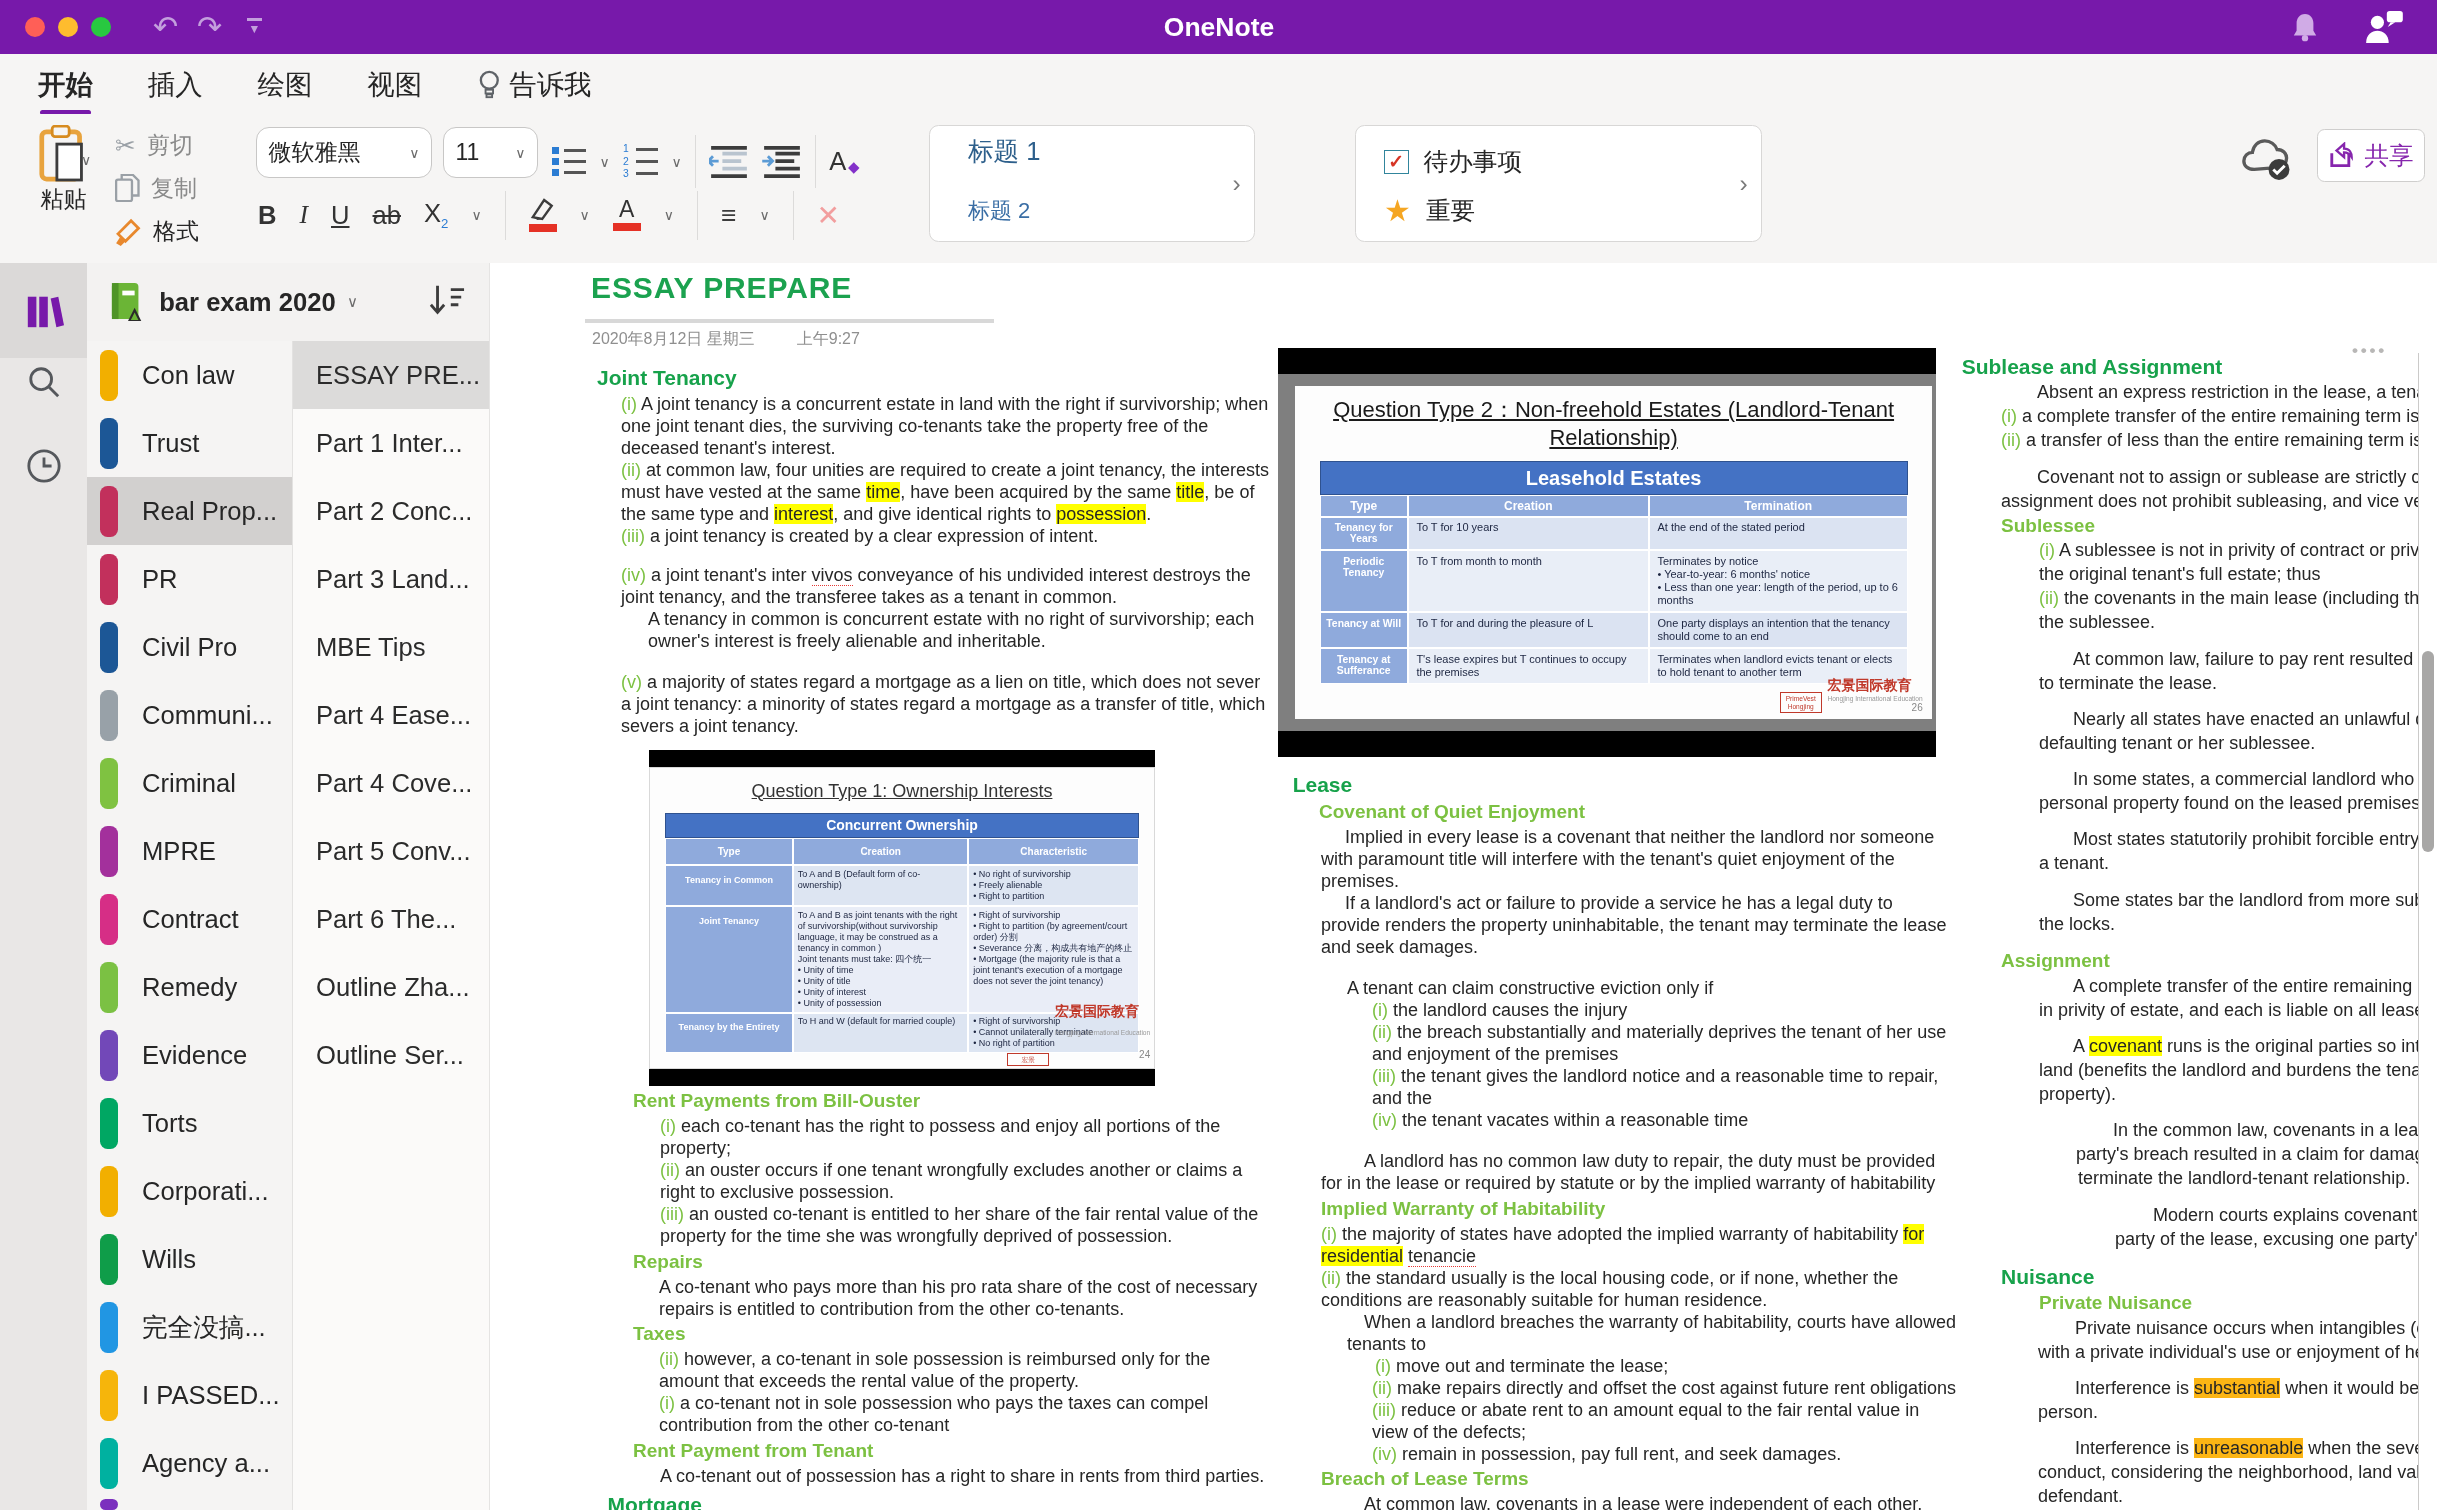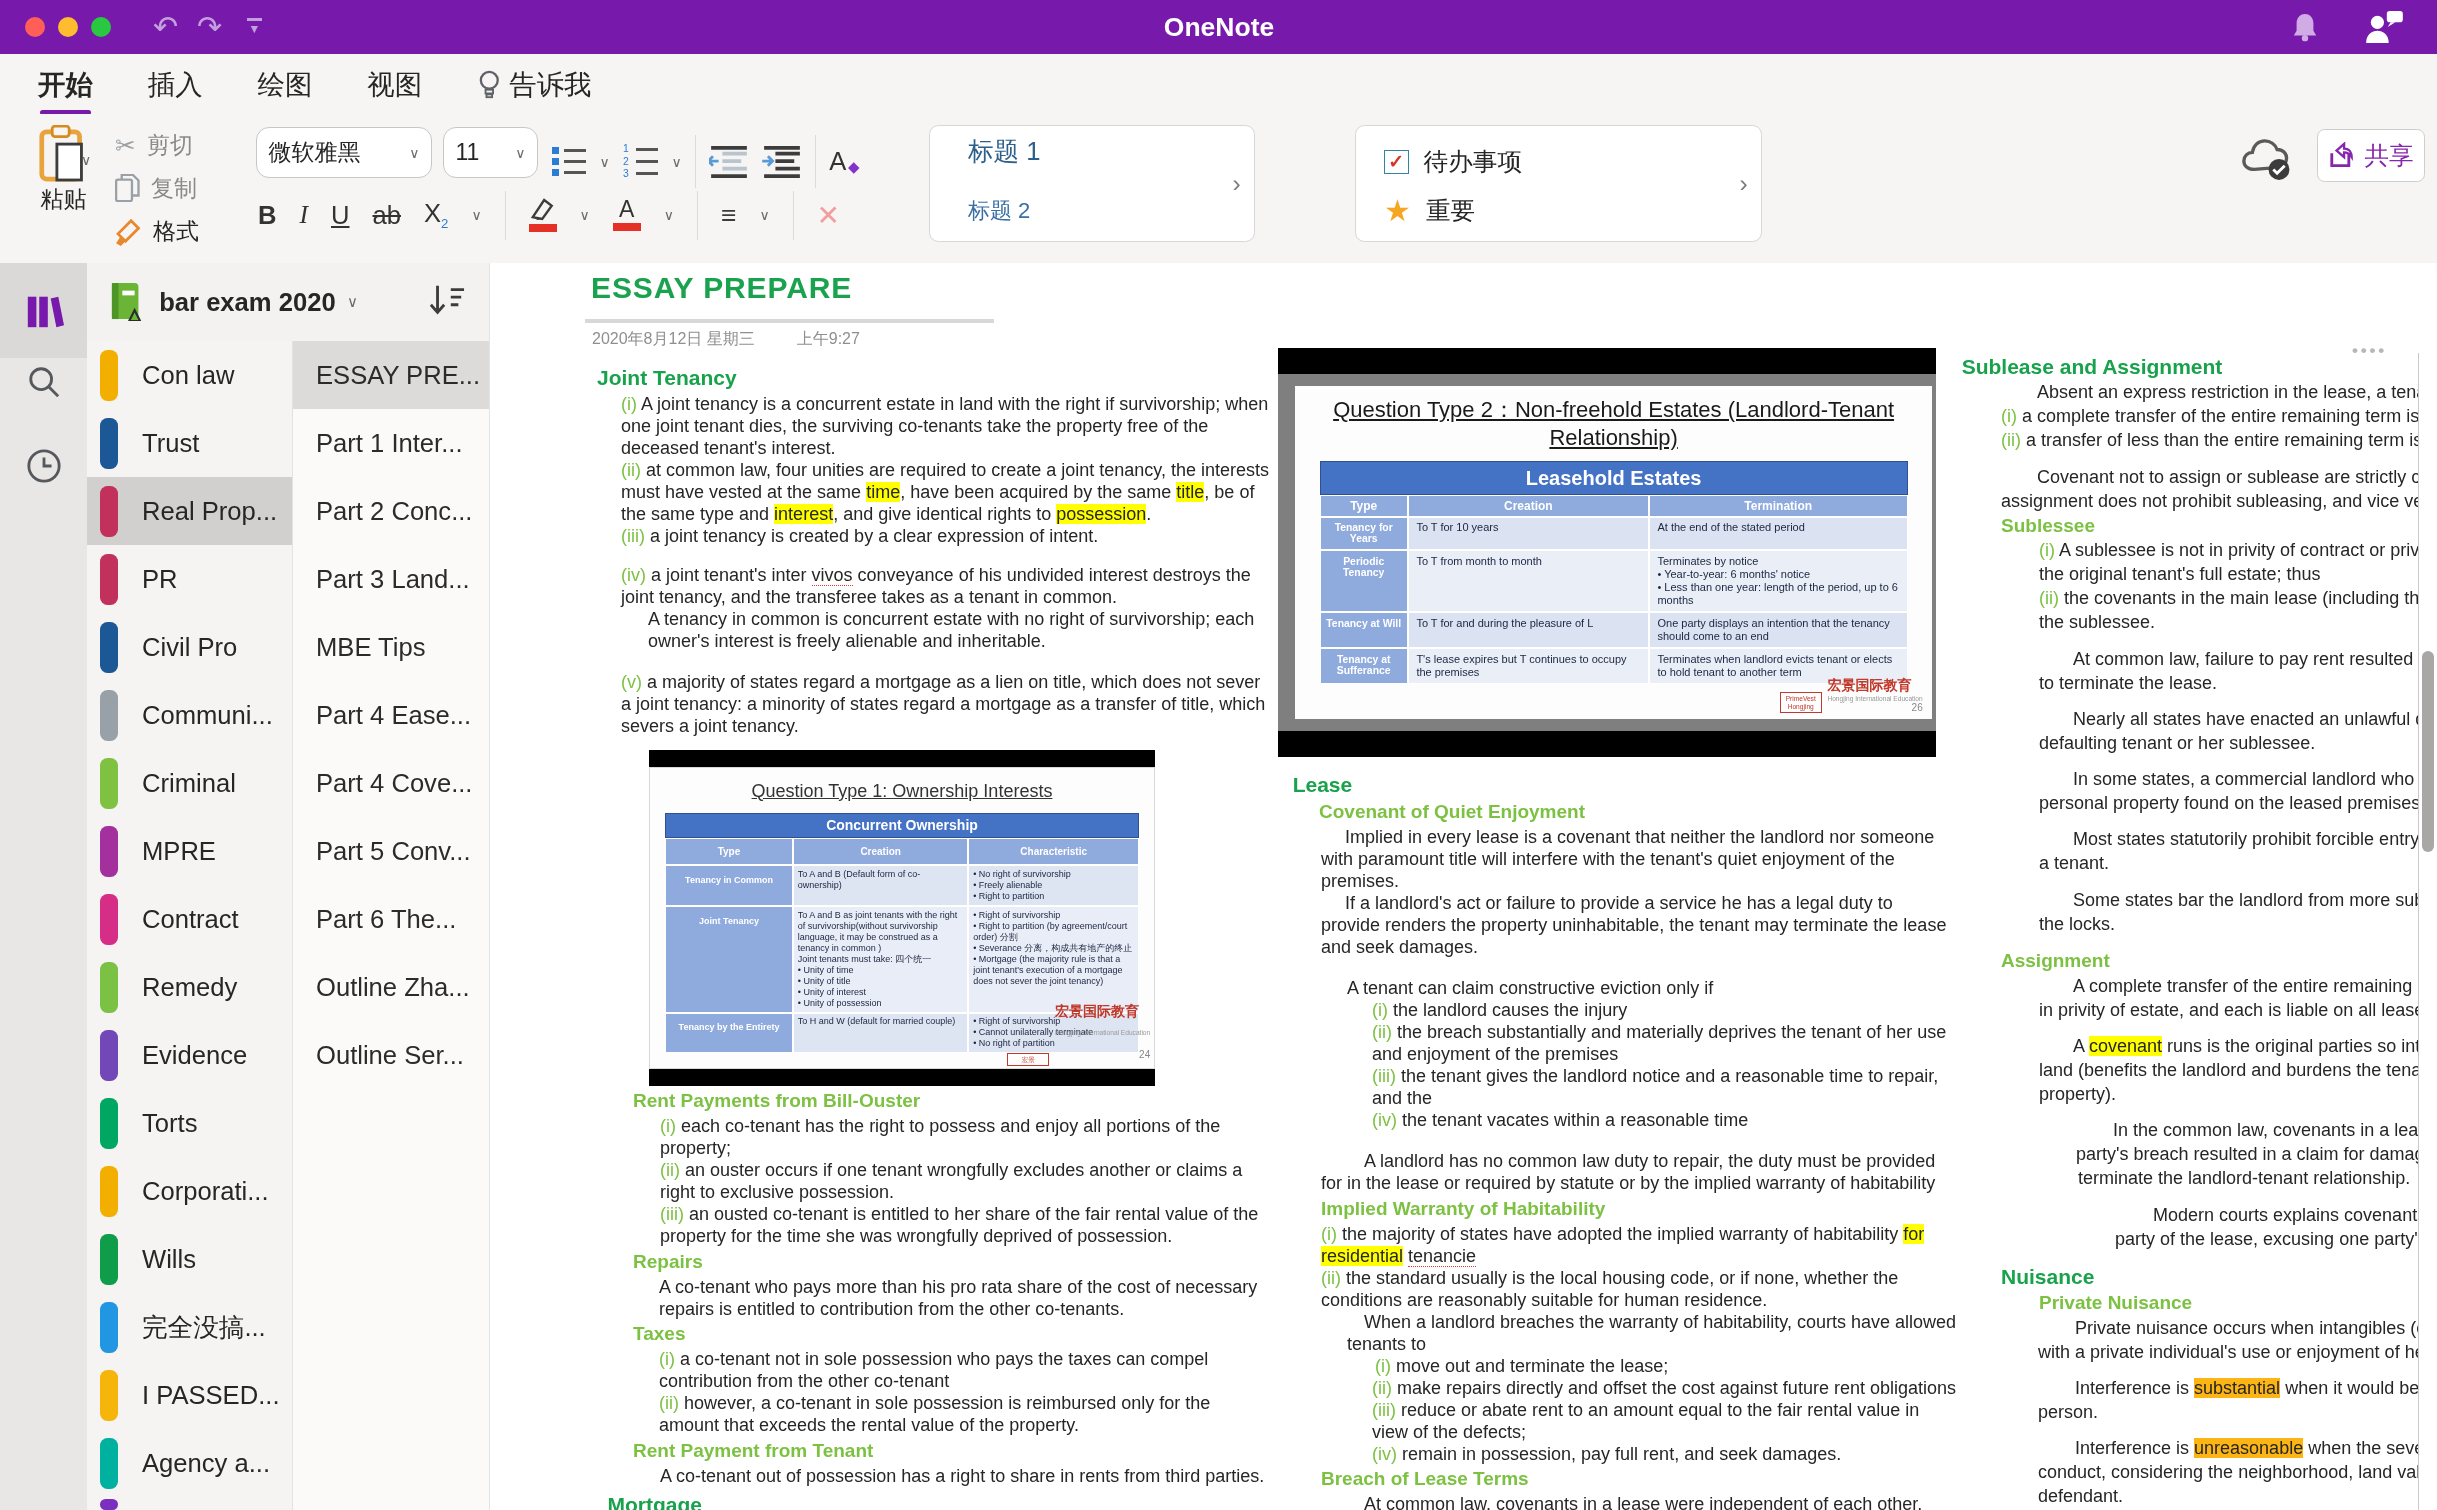--- a/index.html
+++ b/index.html
@@ -578,22 +578,22 @@
           <div class="s1bar"></div>
         </div>
         <div id="lcolB">
             <div class="blk h3" style="margin-left: 36px;"><span>Rent Payments from Bill-Ouster</span></div>
             <div class="blk p" style="margin-left: 63px;"><span class="mk">(i) </span><span>each co-tenant has the right to possess and enjoy all portions of the property;</span></div>
             <div class="blk p" style="margin-left: 63px;"><span class="mk">(ii) </span><span>an ouster occurs if one tenant wrongfully excludes another or claims a right to exclusive possession.</span></div>
             <div class="blk p" style="margin-left: 63px;"><span class="mk">(iii) </span><span>an ousted co-tenant is entitled to her share of the fair rental value of the property for the time she was wrongfully deprived of possession.</span></div>
             <div class="blk h3" style="margin-left: 36px;"><span>Repairs</span></div>
             <div class="blk p" style="margin-left: 62px;"><span>A co-tenant who pays more than his pro rata share of the cost of necessary repairs is entitled to contribution from the other co-tenants.</span></div>
             <div class="blk h3" style="margin-left: 36px;"><span>Taxes</span></div>
+            <div class="blk p" style="margin-left: 62px;"><span class="mk">(ii) </span><span>however, a co-tenant in sole possession is reimbursed only for the amount that exceeds the rental value of the property.</span></div>
             <div class="blk p" style="margin-left: 62px;"><span class="mk">(i) </span><span>a co-tenant not in sole possession who pays the taxes can compel contribution from the other co-tenant</span></div>
-            <div class="blk p" style="margin-left: 62px;"><span class="mk">(ii) </span><span>however, a co-tenant in sole possession is reimbursed only for the amount that exceeds the rental value of the property.</span></div>
             <div class="blk h3" style="margin-left: 36px;"><span>Rent Payment from Tenant</span></div>
             <div class="blk p" style="margin-left: 63px;"><span>A co-tenant out of possession has a right to share in rents from third parties.</span></div>
             <div class="blk h2" style="margin-left: 10.4px;"><span>Mortgage</span></div>
           </div>
       </div>
 
       <div class="slide2 s2">
         <div class="s2bar top"></div>
         <div class="s2slide">
           <div class="s2title">Question Type 2：Non-freehold Estates (Landlord-Tenant Relationship)</div>

